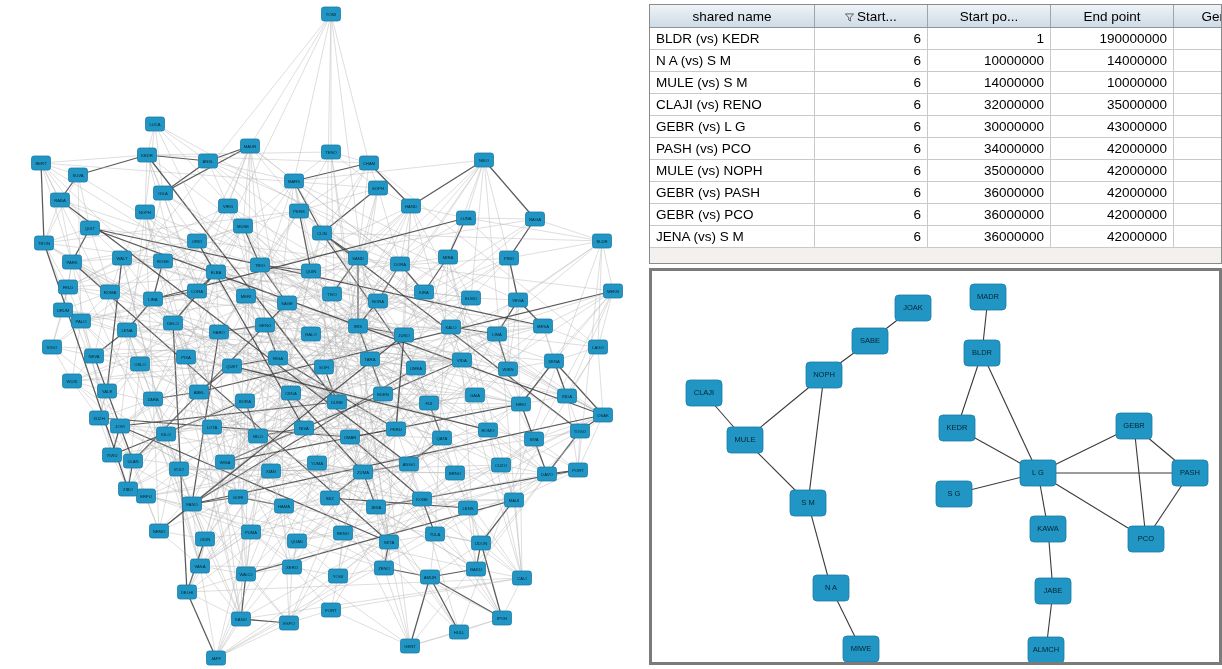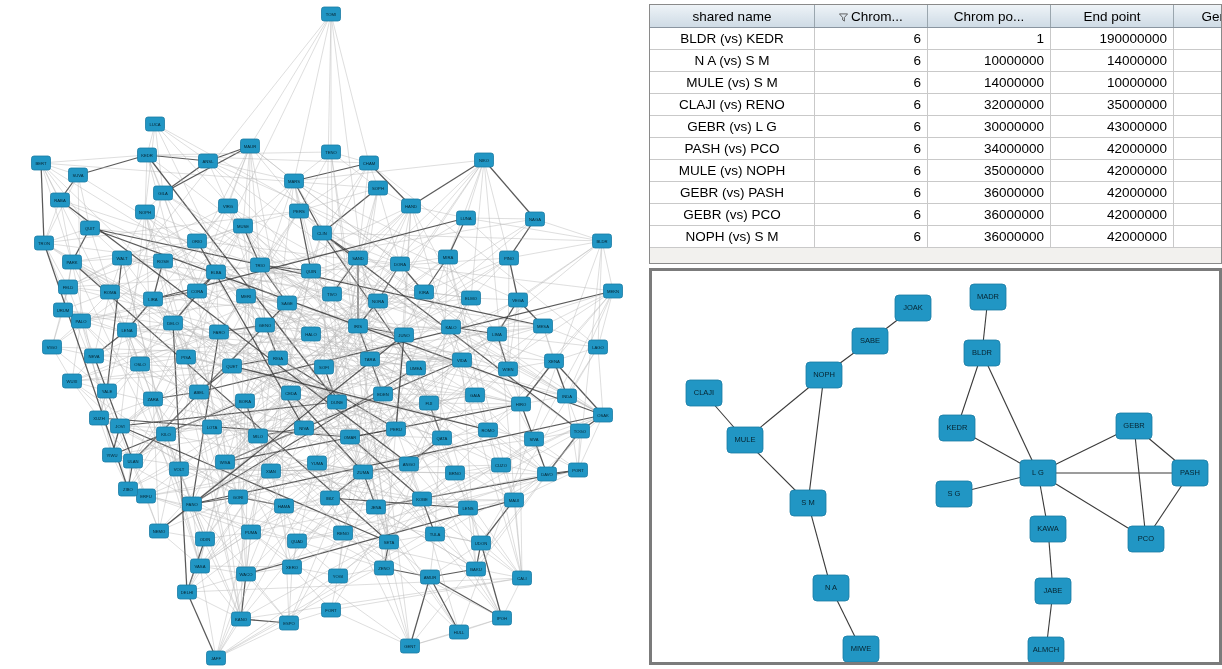--- a/index.html
+++ b/index.html
@@ -77,21 +77,21 @@
     border-right: 1px solid #c9c9c9;
     border-bottom: 1px solid #c9c9c9;
     height: 21px;
     padding: 0 6px;
     background: #ffffff;
     white-space: nowrap;
     overflow: hidden;
     font-size: 13.5px;
   }
   #attribute-table td.num { text-align: right; }
-  #attribute-table td.name { text-align: center; }
+  #attribute-table td.name { text-align: left; }
   .filter-glyph {
     display: inline-block;
     width: 9px;
     height: 9px;
     margin-right: 3px;
     vertical-align: -1px;
   }
   .col-shared { width: 152px; }
   .col-chrom  { width: 100px; }
   .col-start  { width: 110px; }
@@ -1491,22 +1491,22 @@
 
   <div id="right-column">
 
     <div id="table-panel">
       <table id="attribute-table">
         <thead>
           <tr id="table-header-row">
               <th class="col-shared"><span>shared name</span></th>
               <th class="col-chrom"><svg class="filter-glyph" viewBox="0 0 10 10">
                   <path d="M0.5 1 H9.5 L6 5 V9 L4 7.6 V5 Z" fill="none" stroke="#444" stroke-width="0.9"></path>
-                </svg><span>Chrom...</span></th>
-              <th class="col-start"><span>Chrom po...</span></th>
+                </svg><span>Start...</span></th>
+              <th class="col-start"><span>Start po...</span></th>
               <th class="col-end"><span>End point</span></th>
               <th class="col-gen"><span>Genetic...</span></th>
             </tr>
         </thead>
         <tbody id="table-body">
             <tr>
               <td class="name col-shared">BLDR (vs) KEDR</td>
               <td class="num col-chrom">6</td>
               <td class="num col-start">1</td>
               <td class="num col-end">190000000</td>
@@ -1562,21 +1562,21 @@
               <td class="num col-gen">8.9</td>
             </tr>
             <tr>
               <td class="name col-shared">GEBR (vs) PCO</td>
               <td class="num col-chrom">6</td>
               <td class="num col-start">36000000</td>
               <td class="num col-end">42000000</td>
               <td class="num col-gen">8.4</td>
             </tr>
             <tr>
-              <td class="name col-shared">NOPH (vs) S M</td>
+              <td class="name col-shared">JENA (vs) S M</td>
               <td class="num col-chrom">6</td>
               <td class="num col-start">36000000</td>
               <td class="num col-end">42000000</td>
               <td class="num col-gen">9.9</td>
             </tr>
           </tbody>
       </table>
     </div>
 
     <div id="sub-network-panel">

